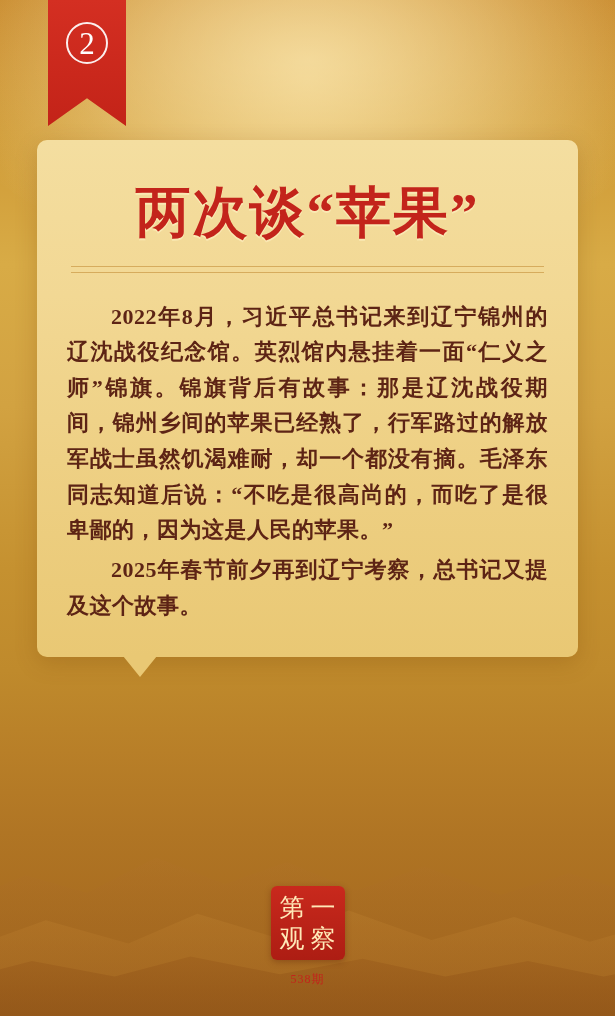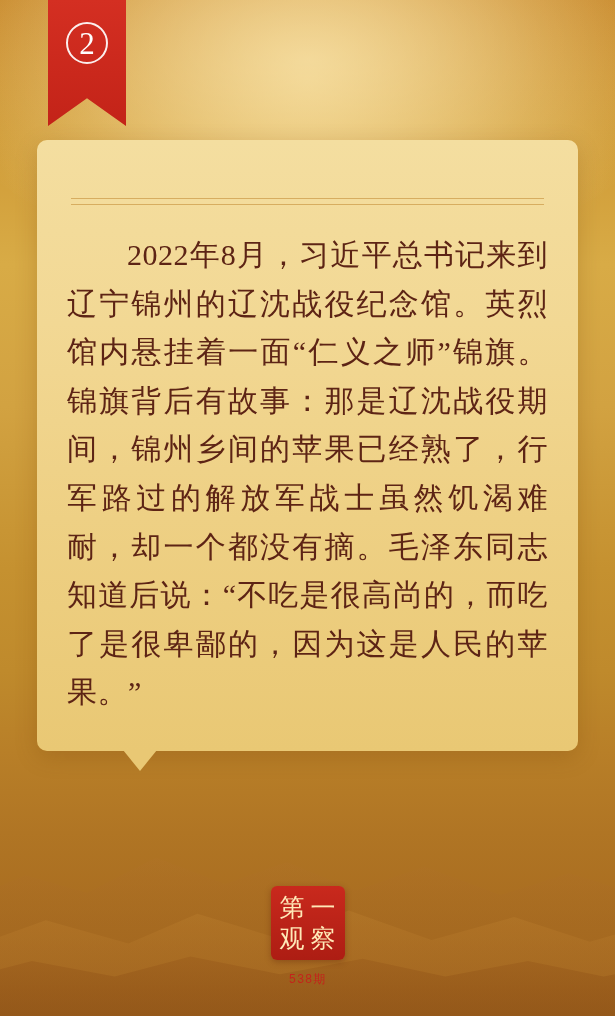--- a/index.html
+++ b/index.html
@@ -136,26 +136,27 @@
     height: 1px;
     background: #c0862f;
     opacity: .55;
   }
   .rules .line + .line {
     margin-top: 5px;
   }
   .body-text p {
     margin: 0 0 4px 0;
     color: #5d2415;
-    font-size: 30px;
+    font-size: 22px;
     line-height: 1.62;
     text-align: justify;
     text-indent: 2em;
     font-family: "Liberation Serif", serif;
     letter-spacing: 0.5px;
+    font-weight: bold;
   }
   
   .footer {
     position: absolute;
     left: 0;
     bottom: 28px;
     width: 100%;
     text-align: center;
   }
   .seal {
@@ -178,47 +179,49 @@
     justify-items: center;
     font-size: 25px;
     line-height: 1;
     font-family: "Liberation Serif", serif;
   }
   .issue {
     margin-top: 7px;
     color: #c3241b;
     font-size: 12px;
     letter-spacing: 1px;
-    font-family: Liberation Mono, monospace;
+    font-family: Liberation Serif, serif;
   }
 </style>
 </head>
 <body>
 
 <div class="poster">
 
   <div class="glow-top"></div>
   <div class="ridge r1"></div>
   <div class="ridge r2"></div>
   <div class="ridge r3"></div>
 
   <div class="ribbon">
     <div class="ribbon-circle"></div>
     <div class="ribbon-num">2</div>
   </div>
 
   <div class="card">
+    <h1 class="title">两次谈“苹果”</h1>
 
     <div class="rules">
       <div class="line"></div>
       <div class="line"></div>
     </div>
 
     <div class="body-text">
       <p>2022年8月，习近平总书记来到辽宁锦州的辽沈战役纪念馆。英烈馆内悬挂着一面“仁义之师”锦旗。锦旗背后有故事：那是辽沈战役期间，锦州乡间的苹果已经熟了，行军路过的解放军战士虽然饥渴难耐，却一个都没有摘。毛泽东同志知道后说：“不吃是很高尚的，而吃了是很卑鄙的，因为这是人民的苹果。”</p>
+      <p>2025年春节前夕再到辽宁考察，总书记又提及这个故事。</p>
     </div>
   </div>
 
   <div class="footer">
     <div class="seal">
       <div class="seal-grid">
         <span>第</span>
         <span>一</span>
         <span>观</span>
         <span>察</span>

